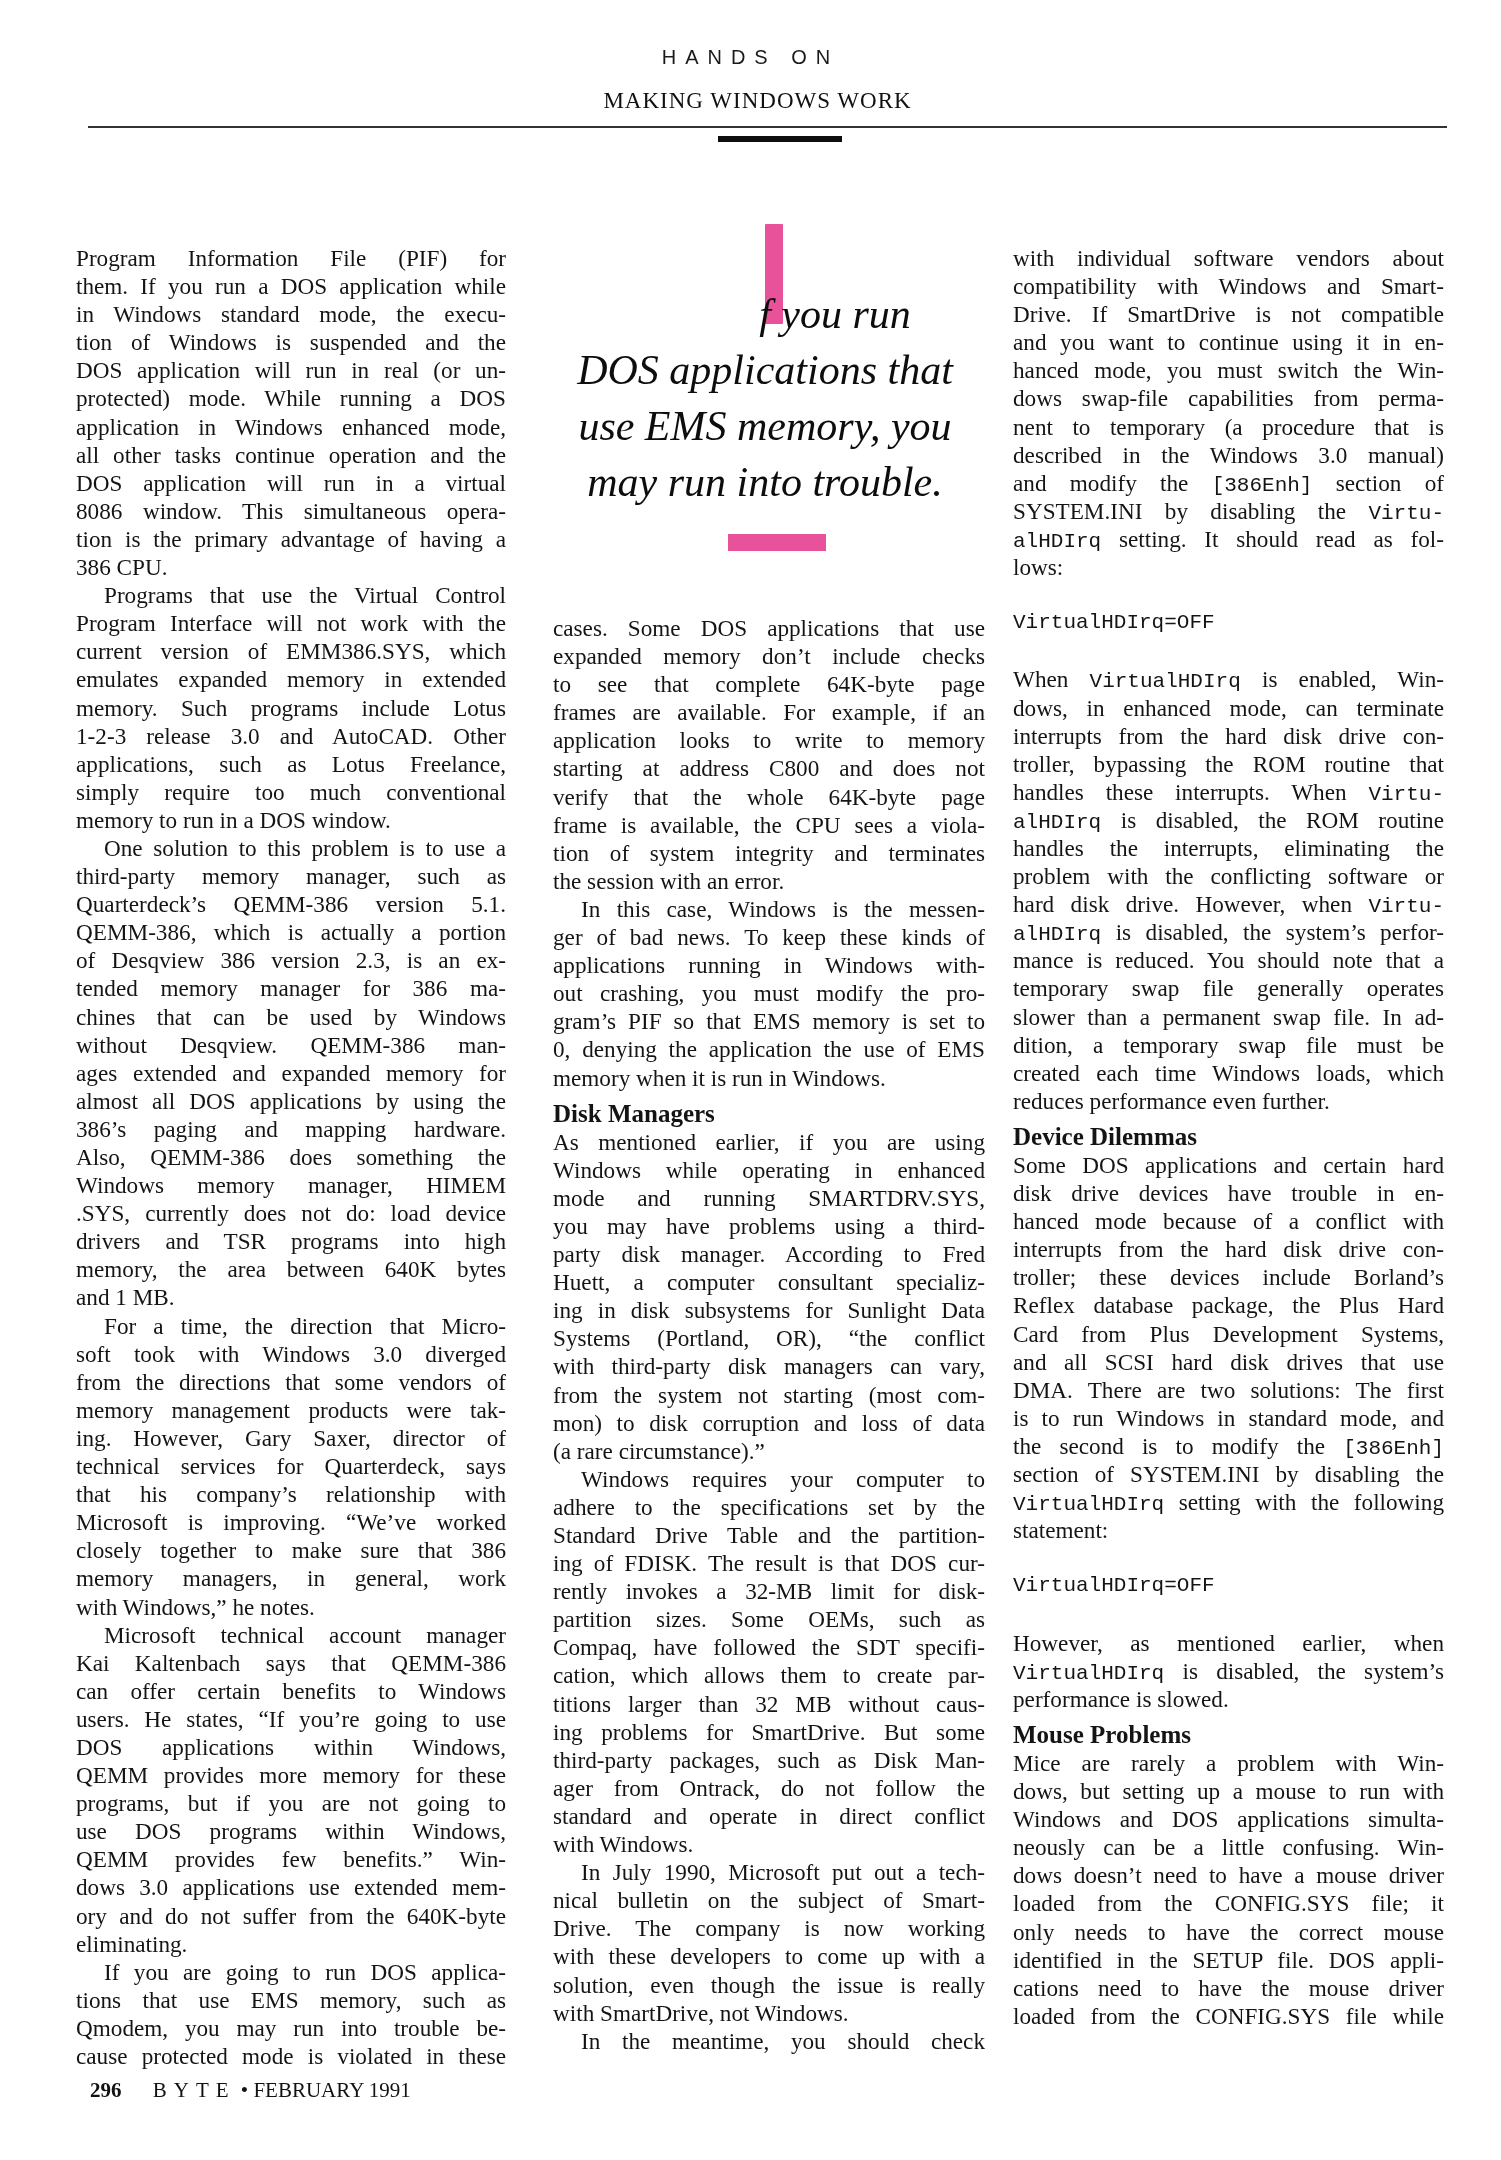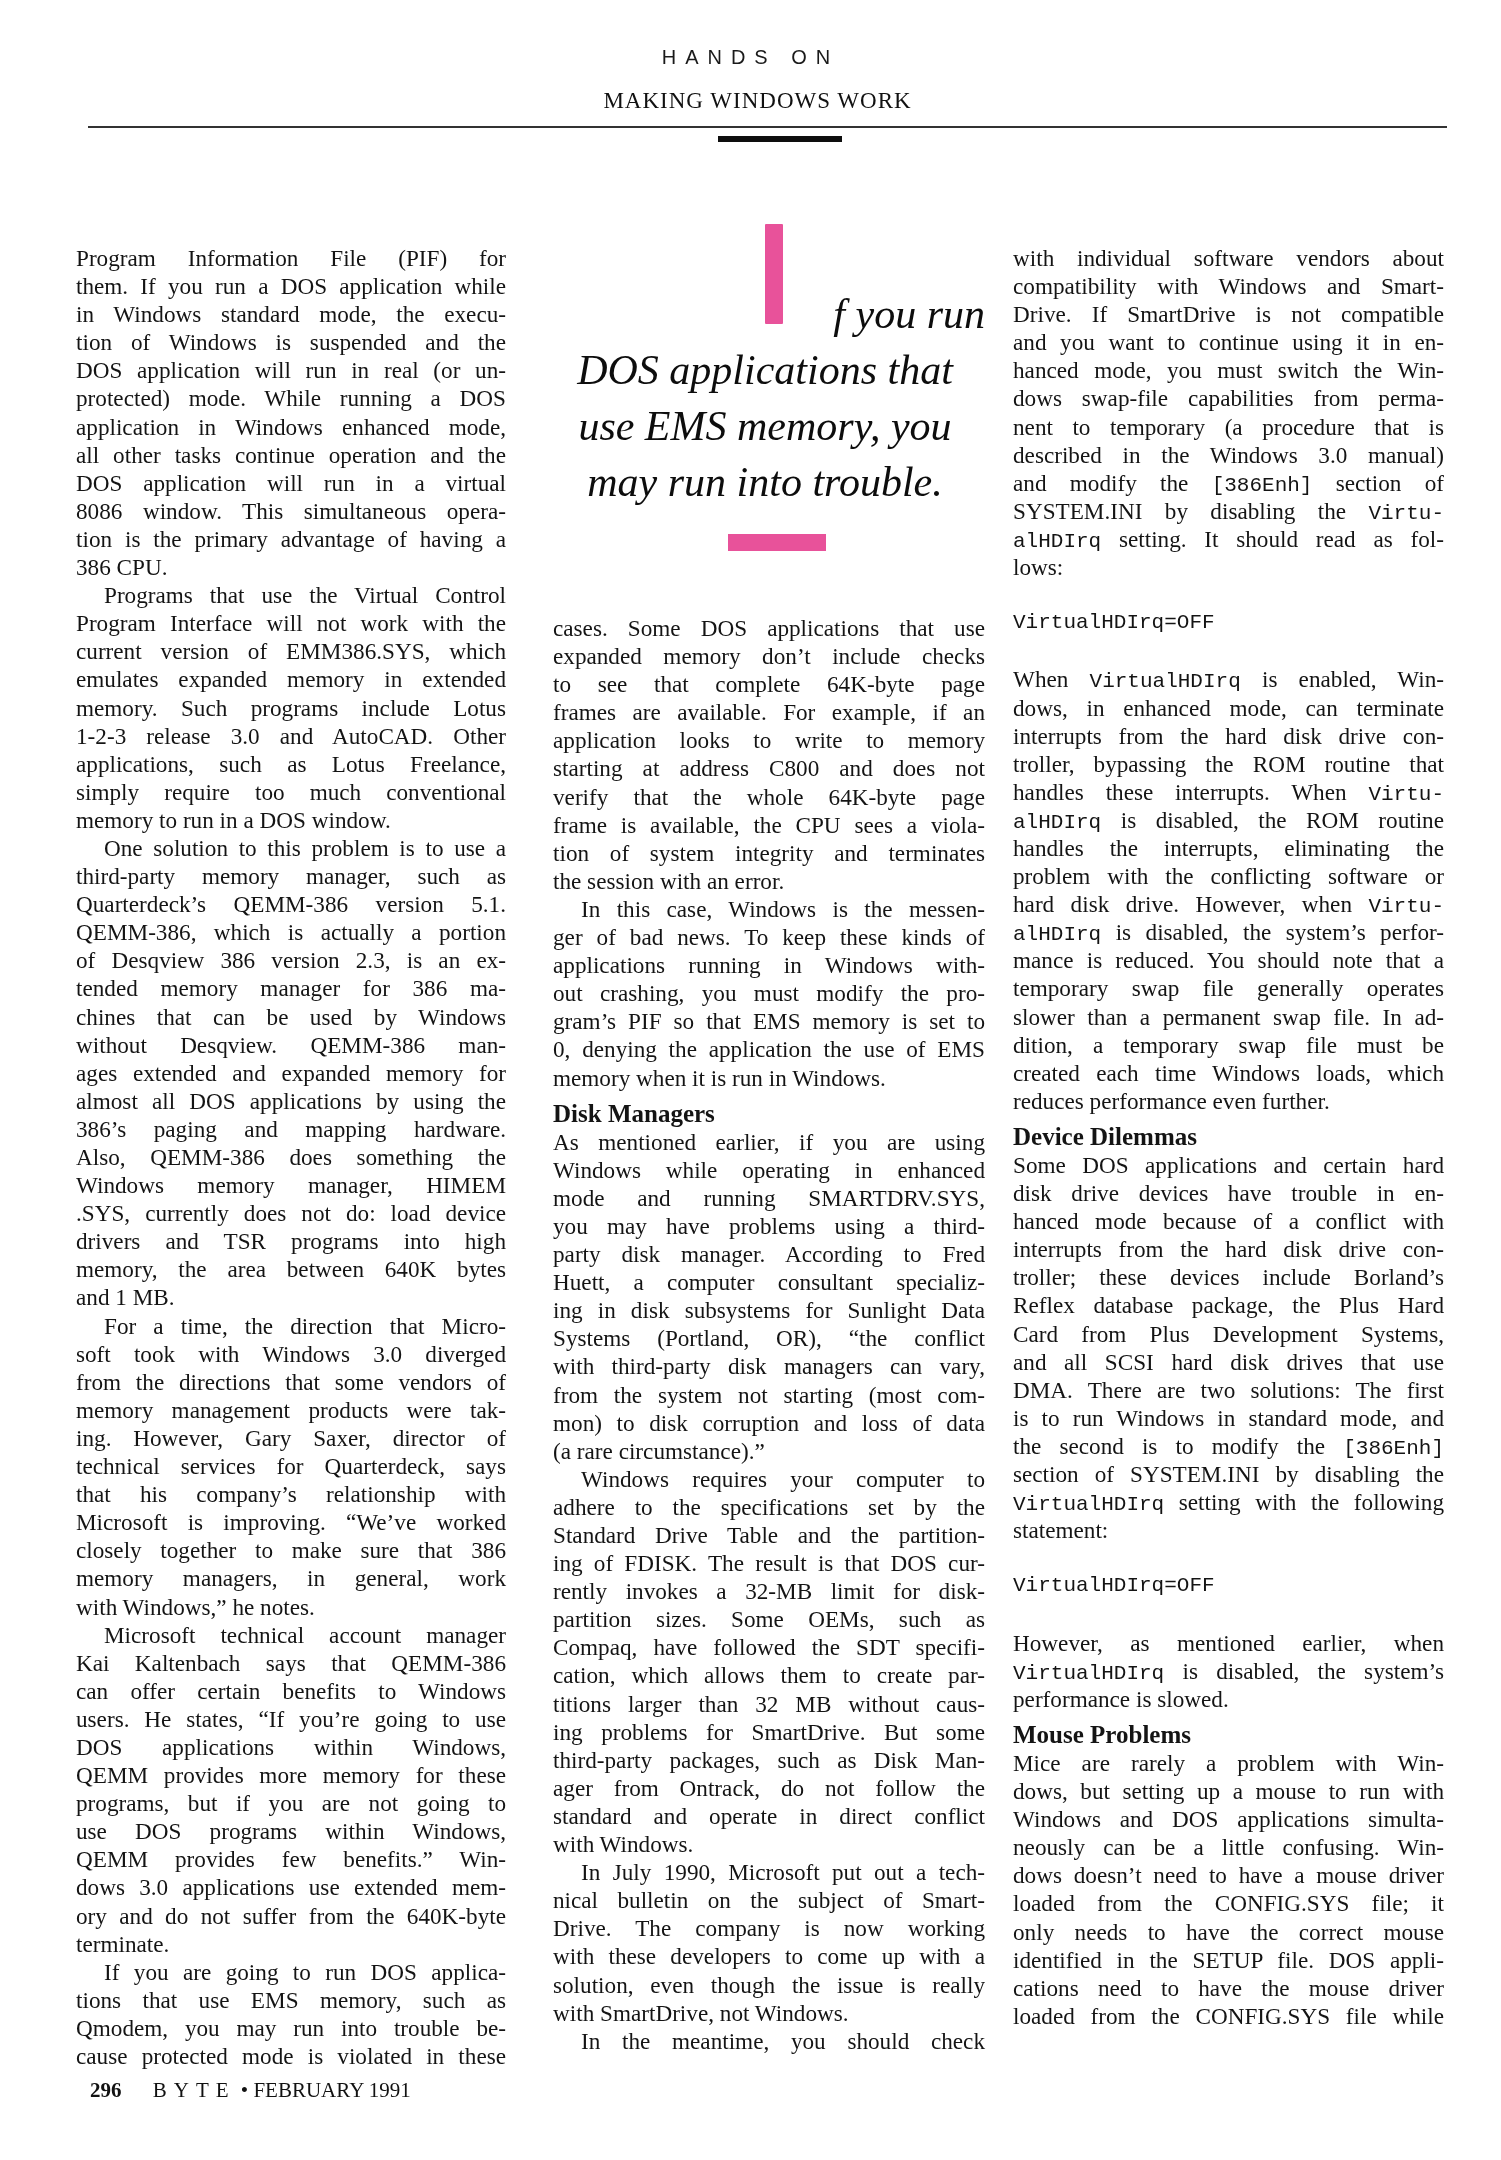--- a/index.html
+++ b/index.html
@@ -33,21 +33,21 @@
   .subhead { display: block; font-weight: bold; font-size: 25px; height: 28.1px; margin-top: 8px; }
 
   .pullquote { position: absolute; left: 545px; top: 222px; width: 450px; }
   .pq-bar { position: absolute; left: 220px; top: 2px; width: 18px; height: 100px; background: #e8529a; border-radius: 1px; }
   .pq-text {
     position: absolute; left: 0; top: 64px; width: 440px;
     font-family: "Liberation Serif", "DejaVu Serif", serif; font-style: italic;
     font-size: 42px; line-height: 56px; text-align: center; color: #0d0d0d;
   }
   .pq-line { display: block; white-space: nowrap; }
-  .pq-first { padding-left: 140px; text-align: right; }
+  .pq-first { padding-left: 140px; text-align: center; }
   .pq-rule { position: absolute; left: 183px; top: 312px; width: 98px; height: 17px; background: #e8529a; }
 
   .footer { position: absolute; left: 90px; top: 2078px; font-size: 21px; color: #111; white-space: nowrap; }
   .page-num { font-weight: bold; margin-right: 26px; }
   .mag-name { letter-spacing: 7px; margin-top: 44px; }
 </style>
 </head>
 <body>
 
 <div class="running-head section-label">HANDS ON</div>
@@ -109,21 +109,21 @@
     <span class="ln">Kai Kaltenbach says that QEMM-386</span>
     <span class="ln">can offer certain benefits to Windows</span>
     <span class="ln">users. He states, “If you’re going to use</span>
     <span class="ln">DOS applications within Windows,</span>
     <span class="ln">QEMM provides more memory for these</span>
     <span class="ln">programs, but if you are not going to</span>
     <span class="ln">use DOS programs within Windows,</span>
     <span class="ln">QEMM provides few benefits.” Win-</span>
     <span class="ln">dows 3.0 applications use extended mem-</span>
     <span class="ln">ory and do not suffer from the 640K-byte</span>
-    <span class="ln last">terminate.</span>
+    <span class="ln last">eliminating.</span>
     <span class="ln indent">If you are going to run DOS applica-</span>
     <span class="ln">tions that use EMS memory, such as</span>
     <span class="ln">Qmodem, you may run into trouble be-</span>
     <span class="ln">cause protected mode is violated in these</span>
   </div>
 
 <div class="pullquote">
   <div class="pq-bar"></div>
   <div class="pq-text">
     <span class="pq-line pq-first">f you run</span>

